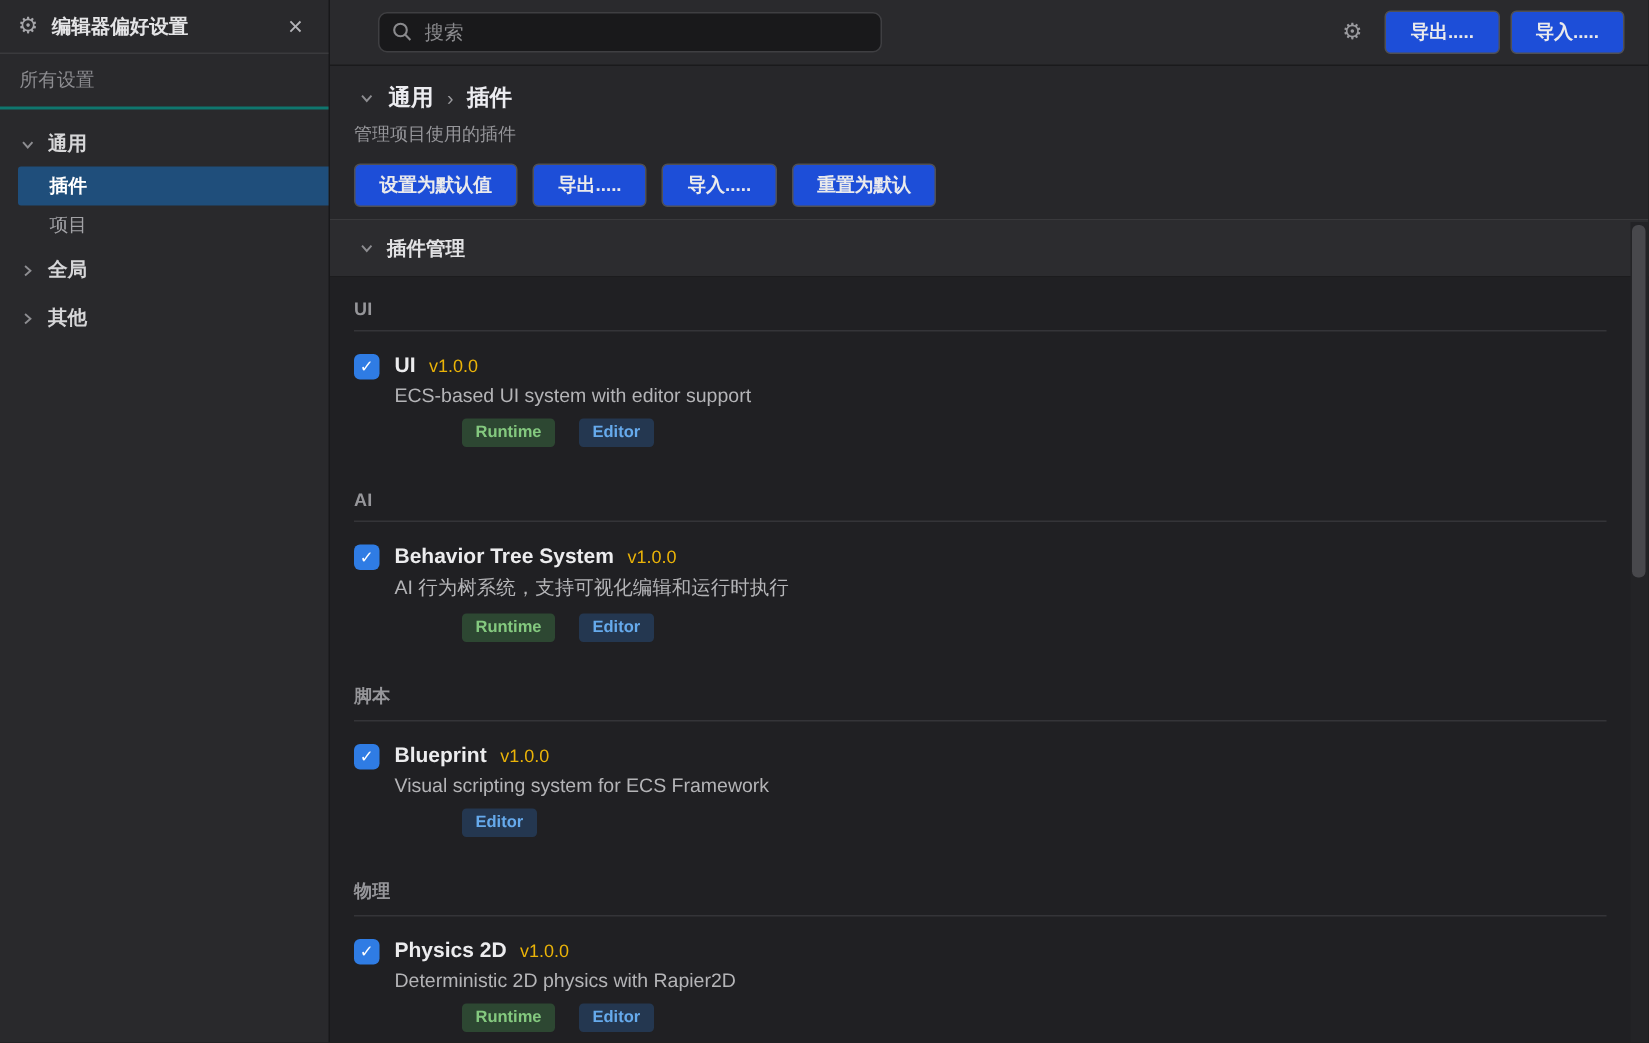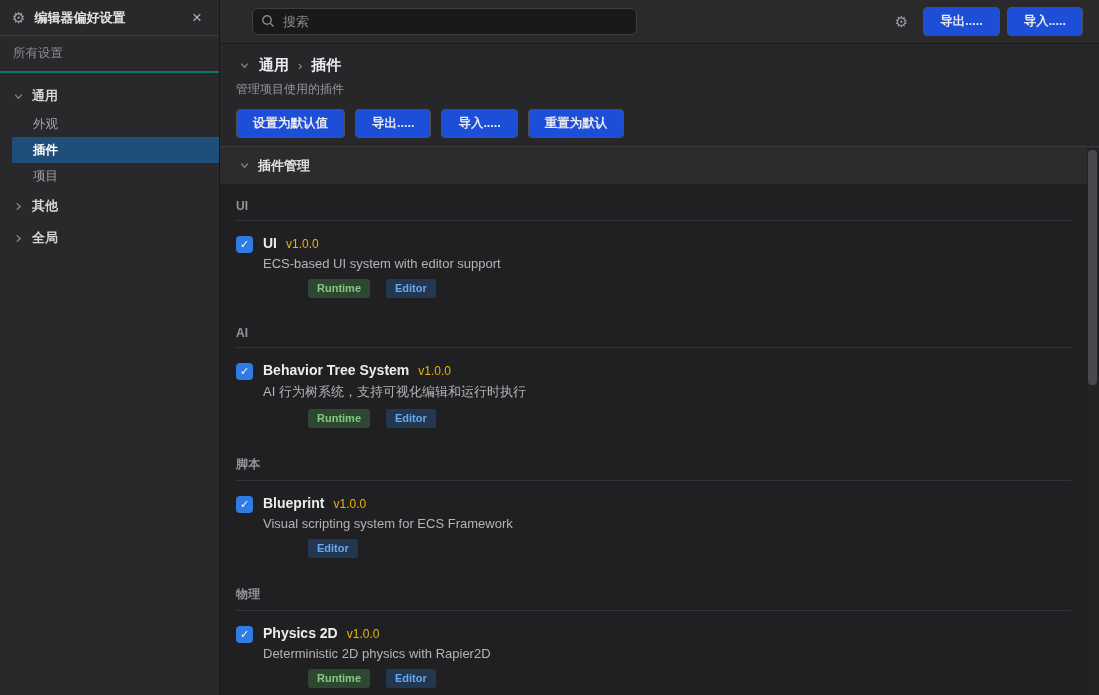--- a/index.html
+++ b/index.html
@@ -49,21 +49,21 @@
     color:#ffffff; font-weight:bold; border-radius:2px 0 0 2px;
   }
 
   
   .main { flex:1; display:flex; flex-direction:column; position:relative; background:#202023; }
 
   .topbar {
     height:44px; flex:0 0 44px; background:#2a2a2d; border-bottom:1px solid #1a1a1c;
     display:flex; align-items:center; padding:0 16px 0 32px;
   }
-  .search-wrap { position:relative; width:385px; height:27px;border-radius:13px; }
+  .search-wrap { position:relative; width:336px; height:27px;border-radius:13px; }
   .search-wrap .search-icon {
     position:absolute; left:9px; top:6px; width:14px; height:14px; color:#8a8a8d;
   }
   .search-wrap svg { width:14px; height:14px; display:block; }
   .search-input {
     width:100%; height:100%; background:#19191b; border:1px solid #3f3f42;
     border-radius:6px; color:#d8d8da; font-size:13px; padding:0 10px 0 30px;
     outline:none; font-family:inherit;
   }
   .search-input::placeholder { color:#8a8a8d; }
@@ -145,44 +145,43 @@
     <nav class="nav">
       <div class="nav-group">
         <div class="nav-group-header">
           <span class="chev">
             <svg viewBox="0 0 10 10" fill="none" stroke="currentColor" stroke-width="1.4">
                 <polyline points="1.5,3 5,7 8.5,3"></polyline>
               </svg>
           </span>
           <span class="label">通用</span>
         </div>
-        <div class="nav-item">外观</div>
         <div class="nav-item selected">插件</div>
         <div class="nav-item">项目</div>
+      </div>
+
+      <div class="nav-group">
+        <div class="nav-group-header">
+          <span class="chev">
+            <svg viewBox="0 0 10 10" fill="none" stroke="currentColor" stroke-width="1.4">
+                <polyline points="3,1.5 7,5 3,8.5"></polyline>
+              </svg>
+          </span>
+          <span class="label">全局</span>
+        </div>
       </div>
 
       <div class="nav-group">
         <div class="nav-group-header">
           <span class="chev">
             <svg viewBox="0 0 10 10" fill="none" stroke="currentColor" stroke-width="1.4">
                 <polyline points="3,1.5 7,5 3,8.5"></polyline>
               </svg>
           </span>
           <span class="label">其他</span>
-        </div>
-      </div>
-
-      <div class="nav-group">
-        <div class="nav-group-header">
-          <span class="chev">
-            <svg viewBox="0 0 10 10" fill="none" stroke="currentColor" stroke-width="1.4">
-                <polyline points="3,1.5 7,5 3,8.5"></polyline>
-              </svg>
-          </span>
-          <span class="label">全局</span>
         </div>
       </div>
     </nav>
   </aside>
 
   <div class="main">
 
     <div class="topbar">
       <div class="search-wrap">
         <span class="search-icon">

